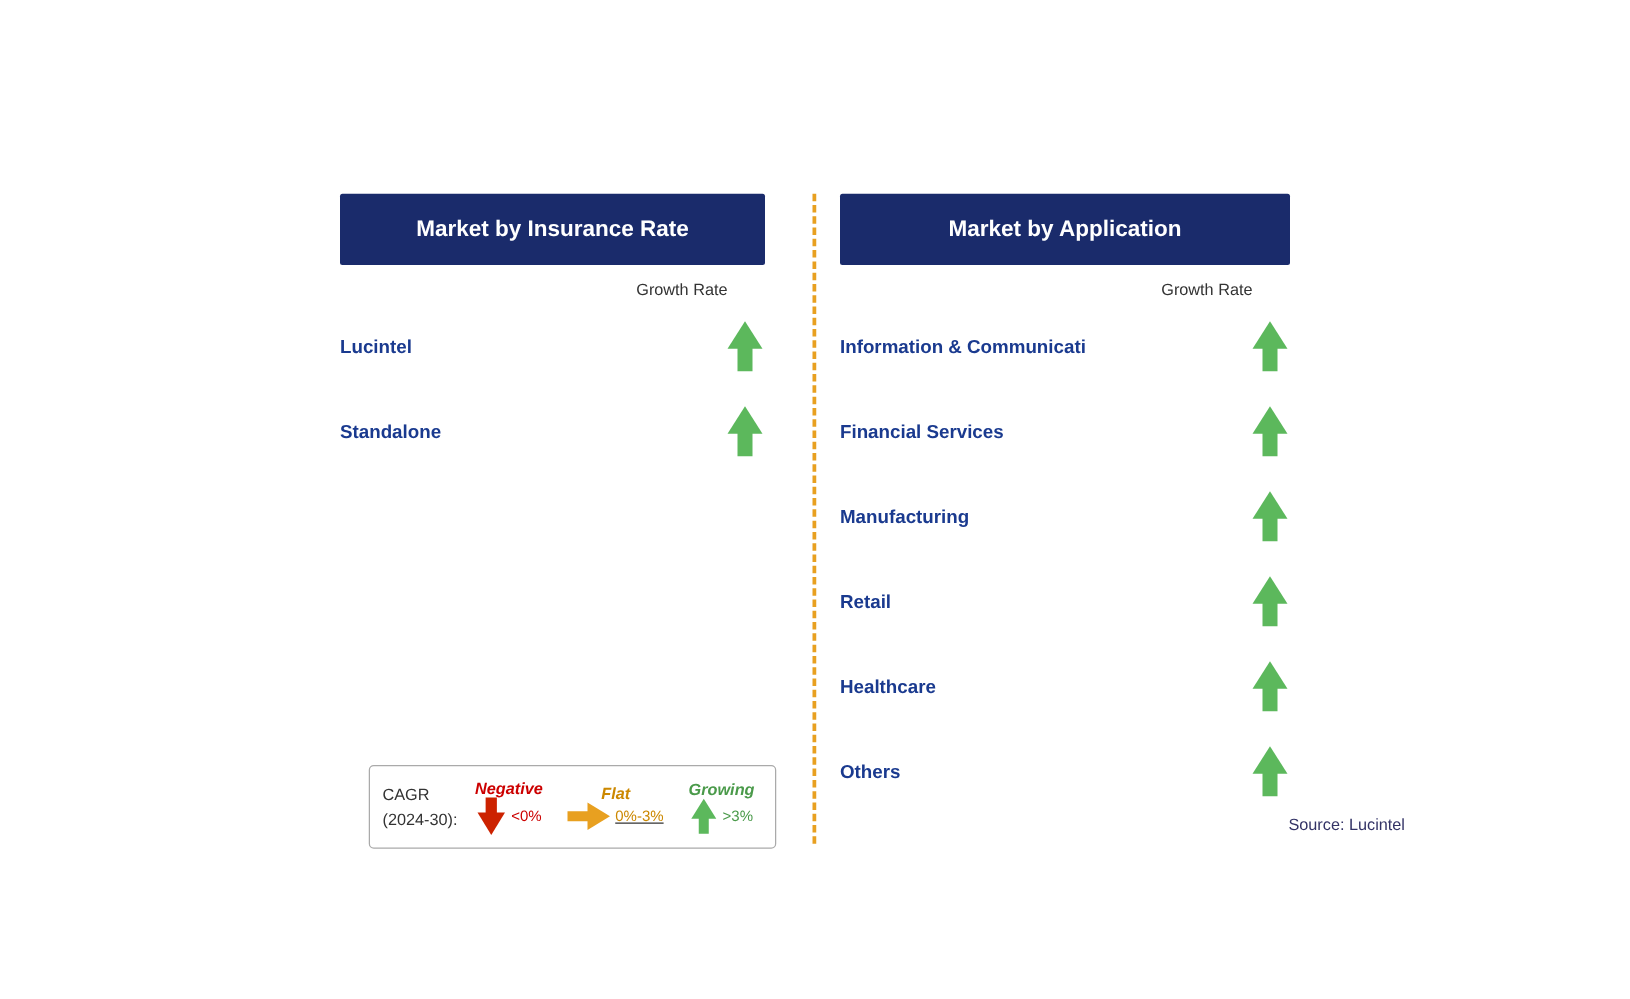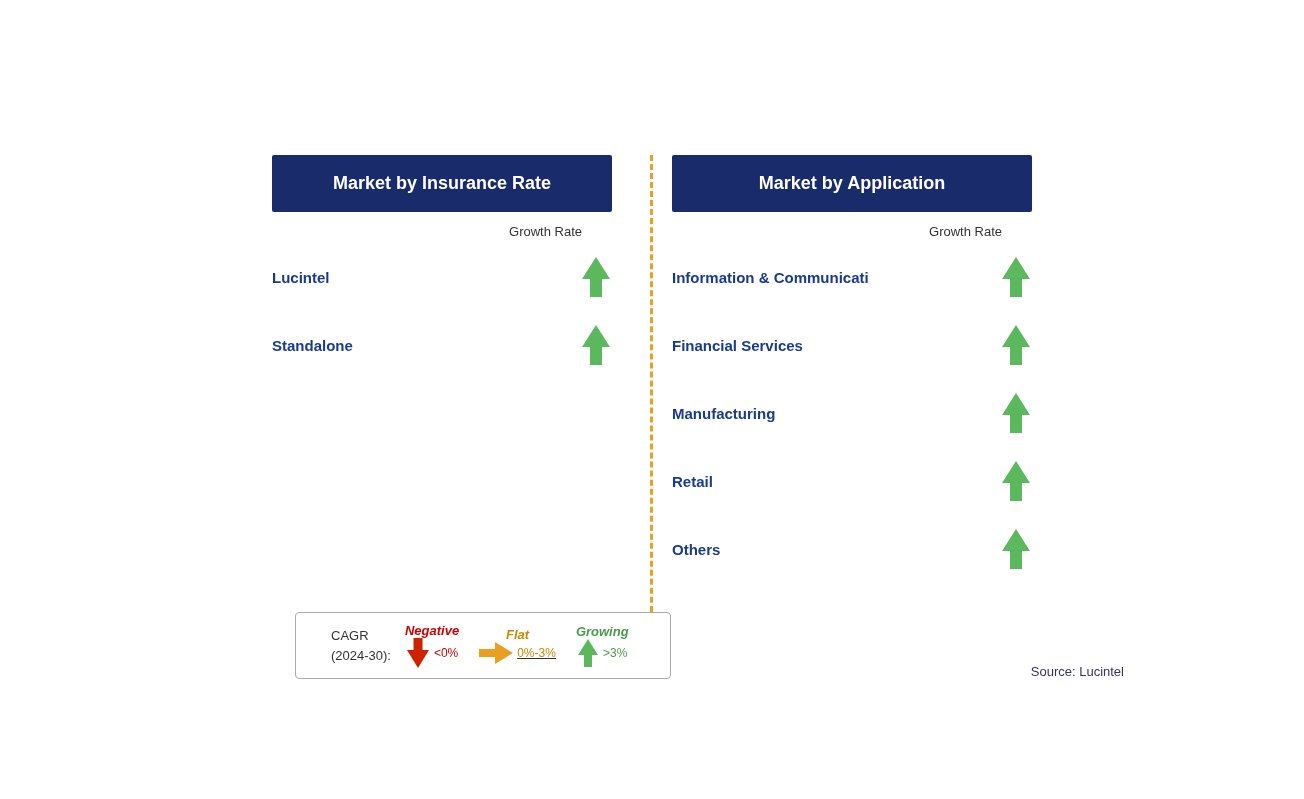--- a/index.html
+++ b/index.html
@@ -96,21 +96,21 @@
       height: 520px;
       border-left: 3px dashed #e8a020;
     }
 
     .legend-box {
       position: absolute;
       left: 295px;
       bottom: 120px;
       border: 1.5px solid #aaaaaa;
       border-radius: 4px;
-      padding: 10px 35px;
+      padding: 10px 10px;
       display: flex;
       align-items: center;
       gap: 8px;
       font-size: 13px;
       color: #333333;
       background: #fff;
     }
 
     .legend-cagr {
       font-size: 13px;
@@ -217,21 +217,21 @@
       transform: translateX(-50%);
       top: 14px;
       width: 8px;
       height: 14px;
       background-color: #5cb85c;
     }
 
     .source-text {
       position: absolute;
       right: 180px;
-      bottom: 120px;
+      bottom: 132px;
       font-size: 13px;
       color: #333366;
     }
   </style>
 </head>
 <body>
 
 <div class="divider-dashed"></div>
 
 <div class="main-container">
@@ -268,20 +268,24 @@
     <div class="row-item">
       <span class="row-label">Manufacturing</span>
       <span class="green-arrow-up"></span>
     </div>
 
     <div class="row-item">
       <span class="row-label">Retail</span>
       <span class="green-arrow-up"></span>
     </div>
 
+    <div class="row-item">
+      <span class="row-label">Healthcare</span>
+      <span class="green-arrow-up"></span>
+    </div>
 
     <div class="row-item">
       <span class="row-label">Others</span>
       <span class="green-arrow-up"></span>
     </div>
   </div>
 </div>
 
 <div class="legend-box">
   <div class="legend-cagr">

